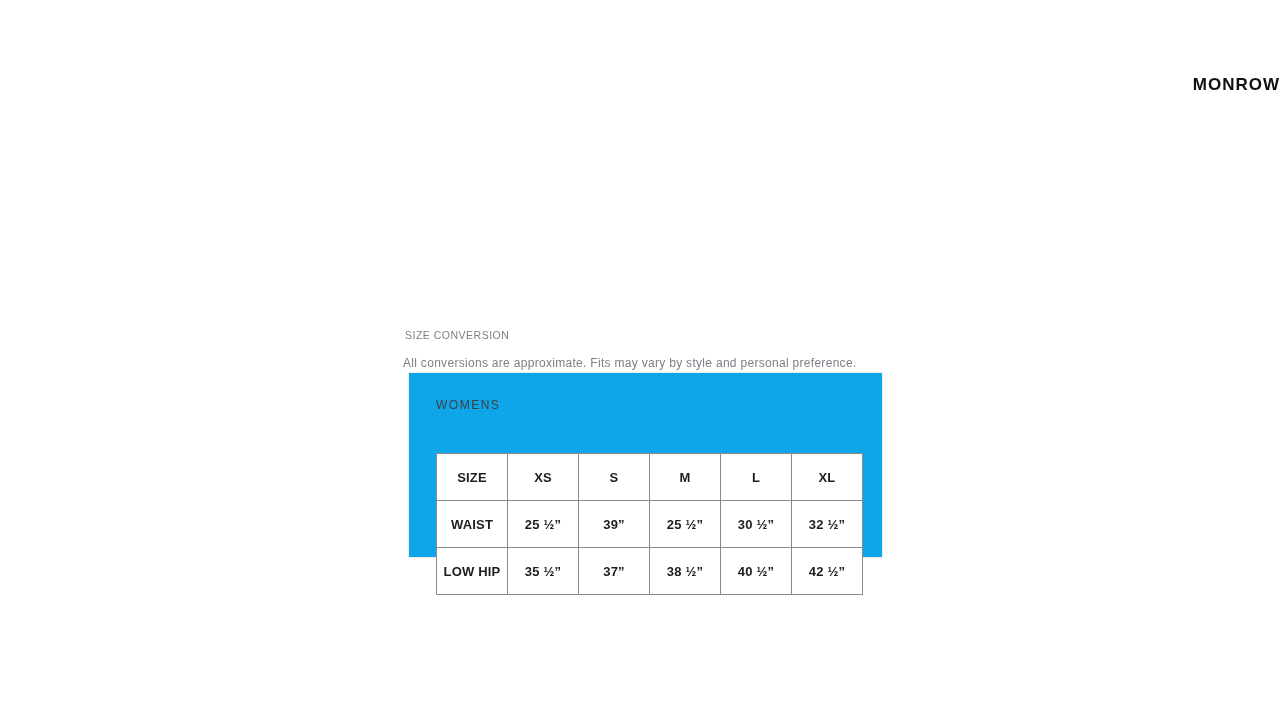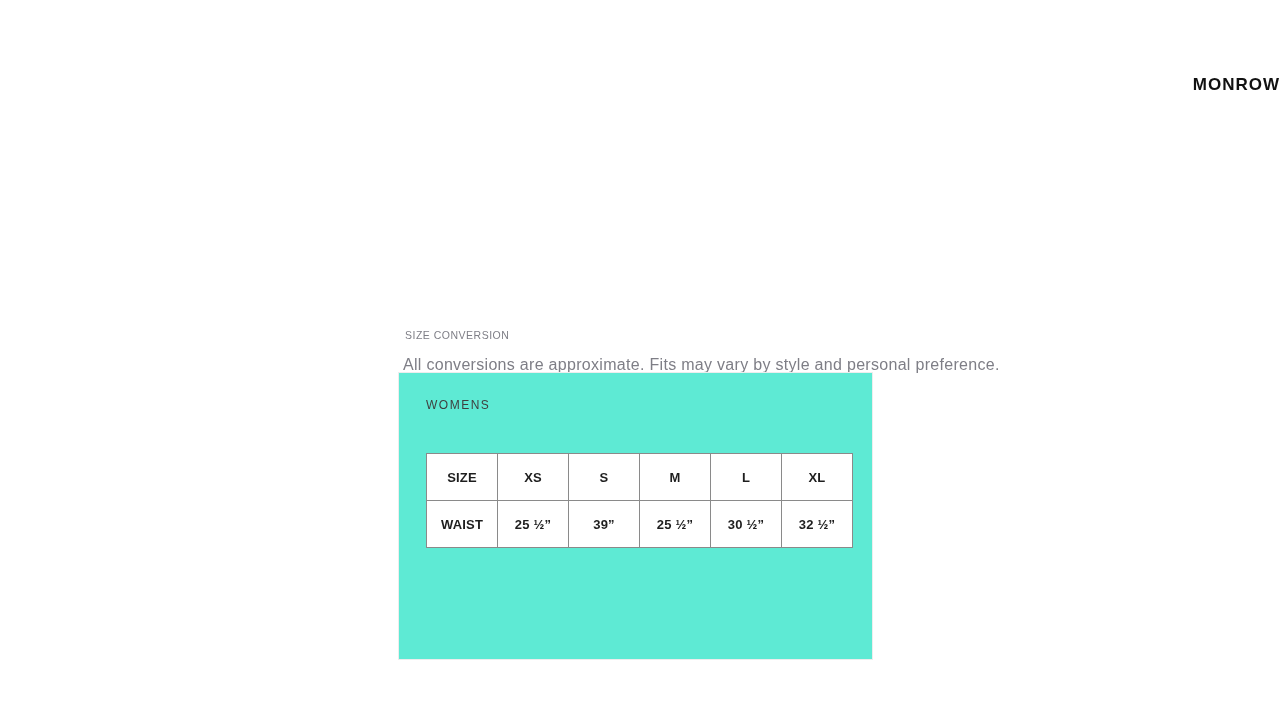--- a/index.html
+++ b/index.html
@@ -34,33 +34,33 @@
     font-size: 10.5px;
     font-weight: normal;
     letter-spacing: 0.5px;
     color: #7e7e86;
   }
   .disclaimer {
     position: absolute;
     top: 355px;
     left: 402px;
     margin: 1px;
-    font-size: 16px;
+    font-size: 12px;
     letter-spacing: 0.3px;
     color: #7e7e86;
   }
   .panel {
     position: absolute;
     top: 372px;
-    left: 398px;
+    left: 408px;
     width: 475px;
-    height: 288px;
+    height: 186px;
     border: 1px solid #ededed;
     box-sizing: border-box;
-    background: #5eead4;
+    background: #0ea5e9;
   }
   .group-label {
     margin: 25px 0 3px 27px;
     font-size: 12px;
     letter-spacing: 1.5px;
     color: #3f3f3f;
   }
   table.size-table {
     border-collapse: collapse;
     margin-left: 27px;
@@ -109,18 +109,26 @@
       </thead>
       <tbody>
         <tr>
           <th>WAIST</th>
           <td>25 ½”</td>
           <td>39”</td>
           <td>25 ½”</td>
           <td>30 ½”</td>
           <td>32 ½”</td>
         </tr>
+        <tr>
+          <th>LOW HIP</th>
+          <td>35 ½”</td>
+          <td>37”</td>
+          <td>38 ½”</td>
+          <td>40 ½”</td>
+          <td>42 ½”</td>
+        </tr>
       </tbody>
     </table>
 
   </div>
 
 </div>
 
 </body></html>

